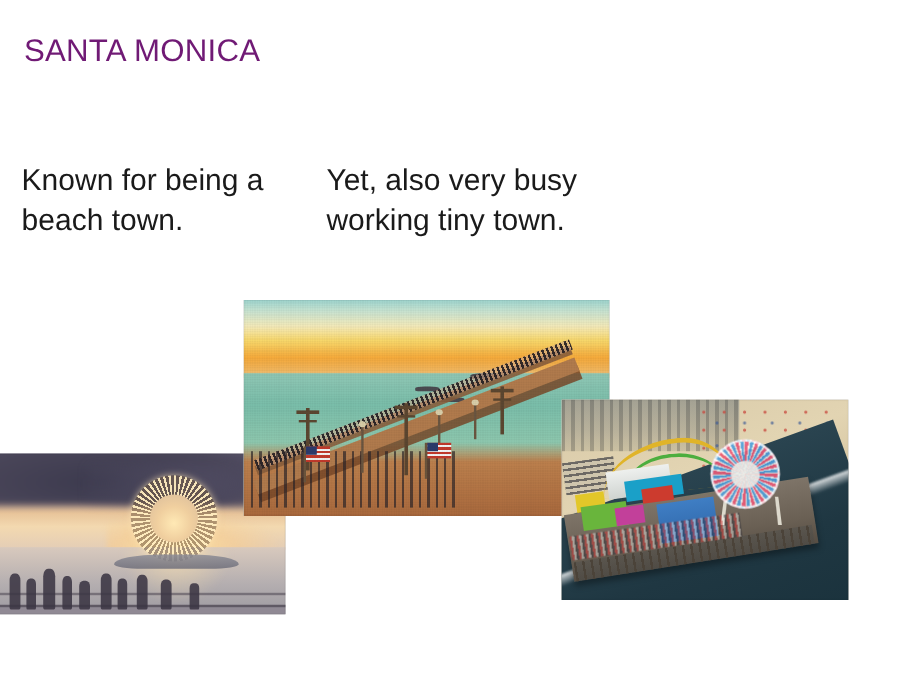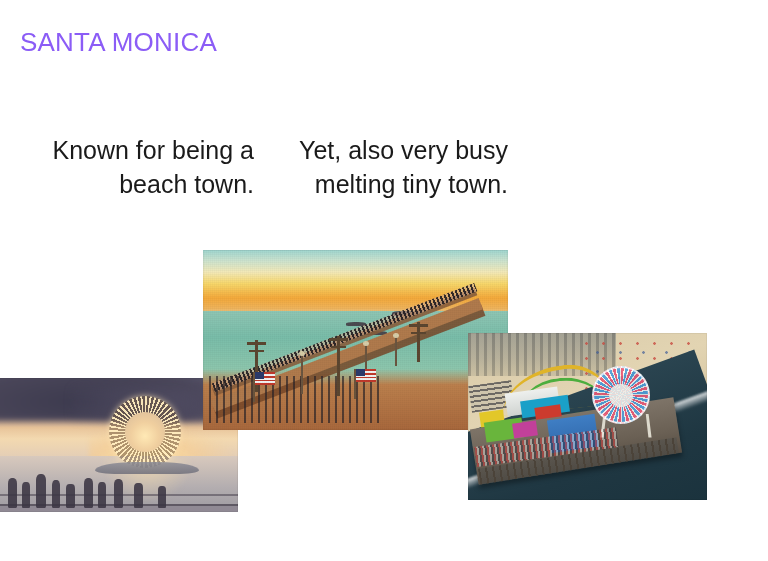--- a/index.html
+++ b/index.html
@@ -20,34 +20,33 @@
   }
 
   
   #slide-title {
     position: absolute;
     left: 20px;
     top: 28px;
     font-size: 26px;
     line-height: 1.1;
     letter-spacing: 0.2px;
-    color: #8b5cf6;
+    color: #701a75;
     font-weight: 400;
     white-space: nowrap;
   }
 
   
   .text-column {
     position: absolute;
     top: 133px;
     font-size: 25px;
     line-height: 1.36;
     color: #1a1a1a;
     font-weight: 400;
-    text-align: right;
   }
   #text-col-1 { left: 18px;  width: 236px; }
   #text-col-2 { left: 272px; width: 236px; }
   #text-col-3 { left: 528px; width: 236px; }
 
   
   .photo {
     position: absolute;
     overflow: hidden;
     background: #cfcfcf;
@@ -414,21 +413,21 @@
 </style>
 </head>
 <body>
 
 <div id="slide">
 
   <div id="slide-title">SANTA MONICA</div>
 
   <div class="text-column" id="text-col-1">Known for being a beach town.</div>
 
-  <div class="text-column" id="text-col-2">Yet, also very busy melting tiny town.</div>
+  <div class="text-column" id="text-col-2">Yet, also very busy working tiny town.</div>
 
 
   <div class="photo" id="photo-sunset">
     <div class="sky"></div>
     <div class="cloudbank"></div>
     <div class="cloudbank2"></div>
     <div class="sunglow"></div>
     <div class="sea"></div>
     <div class="sea-shimmer"></div>
     <div class="wheel"></div>

